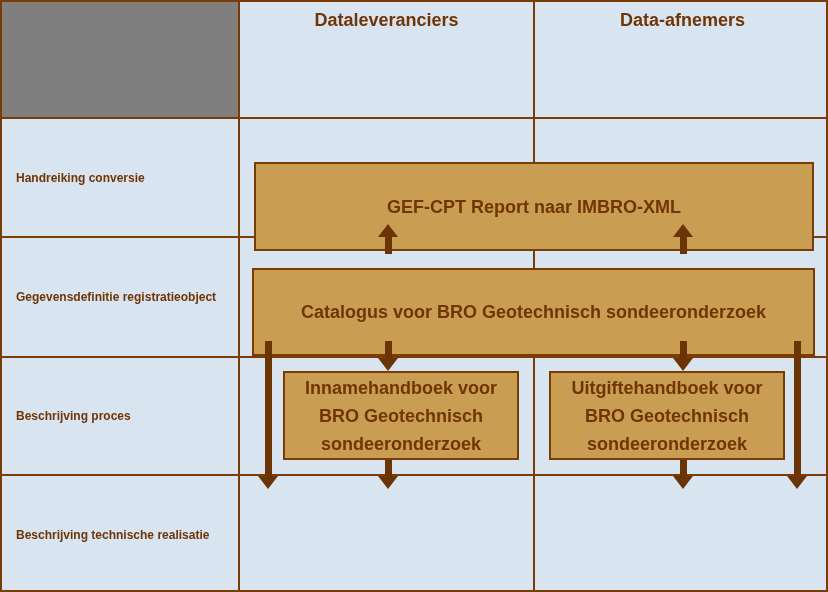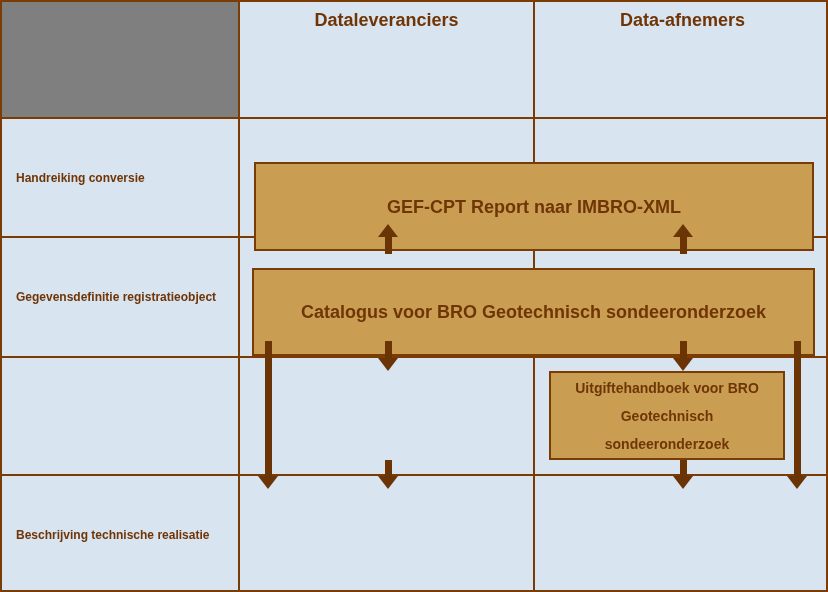--- a/index.html
+++ b/index.html
@@ -119,28 +119,30 @@
   <div class="hline" style="top:354px;"></div>
   <div class="hline" style="top:472px;"></div>
   <div class="vline" style="left:236px;"></div>
   <div class="vline" style="left:531px;"></div>
 
   <div class="col-header" style="left:238px; width:293px;">Dataleveranciers</div>
   <div class="col-header" style="left:533px; width:295px;">Data-afnemers</div>
 
   <div class="row-label" style="top:117px; height:117px;">Handreiking conversie</div>
   <div class="row-label" style="top:236px; height:118px;">Gegevensdefinitie registratieobject</div>
+  <div class="row-label" style="top:356px; height:116px;">Beschrijving proces</div>
   <div class="row-label" style="top:474px; height:118px;">Beschrijving technische realisatie</div>
 
   <div class="box tan" style="left:252px; top:133px; width:560px; height:89px;margin-top:27px;">GEF-CPT Report naar IMBRO-XML</div>
 
   <div class="box tan" style="left:250px; top:266px; width:563px; height:88px;">Catalogus voor BRO Geotechnisch sondeeronderzoek</div>
 
+  <div class="box tan" style="left:281px; top:369px; width:236px; height:89px; font-size:18px; line-height:28px;">Innamehandboek voor BRO Geotechnisch sondeeronderzoek</div>
 
-  <div class="box tan" style="left:547px; top:369px; width:236px; height:89px; font-size:14px; line-height:28px;">Uitgiftehandboek voor BRO Geotechnisch sondeeronderzoek</div>
+  <div class="box tan" style="left:547px; top:369px; width:236px; height:89px; font-size:18px; line-height:28px;">Uitgiftehandboek voor BRO Geotechnisch sondeeronderzoek</div>
 
 
 
   <div class="arrow up" style="left:375px; top:222px; height:30px;">
     <div class="head"></div>
     <div class="shaft"></div>
   </div>
   <div class="arrow up" style="left:670px; top:222px; height:30px;">
     <div class="head"></div>
     <div class="shaft"></div>

